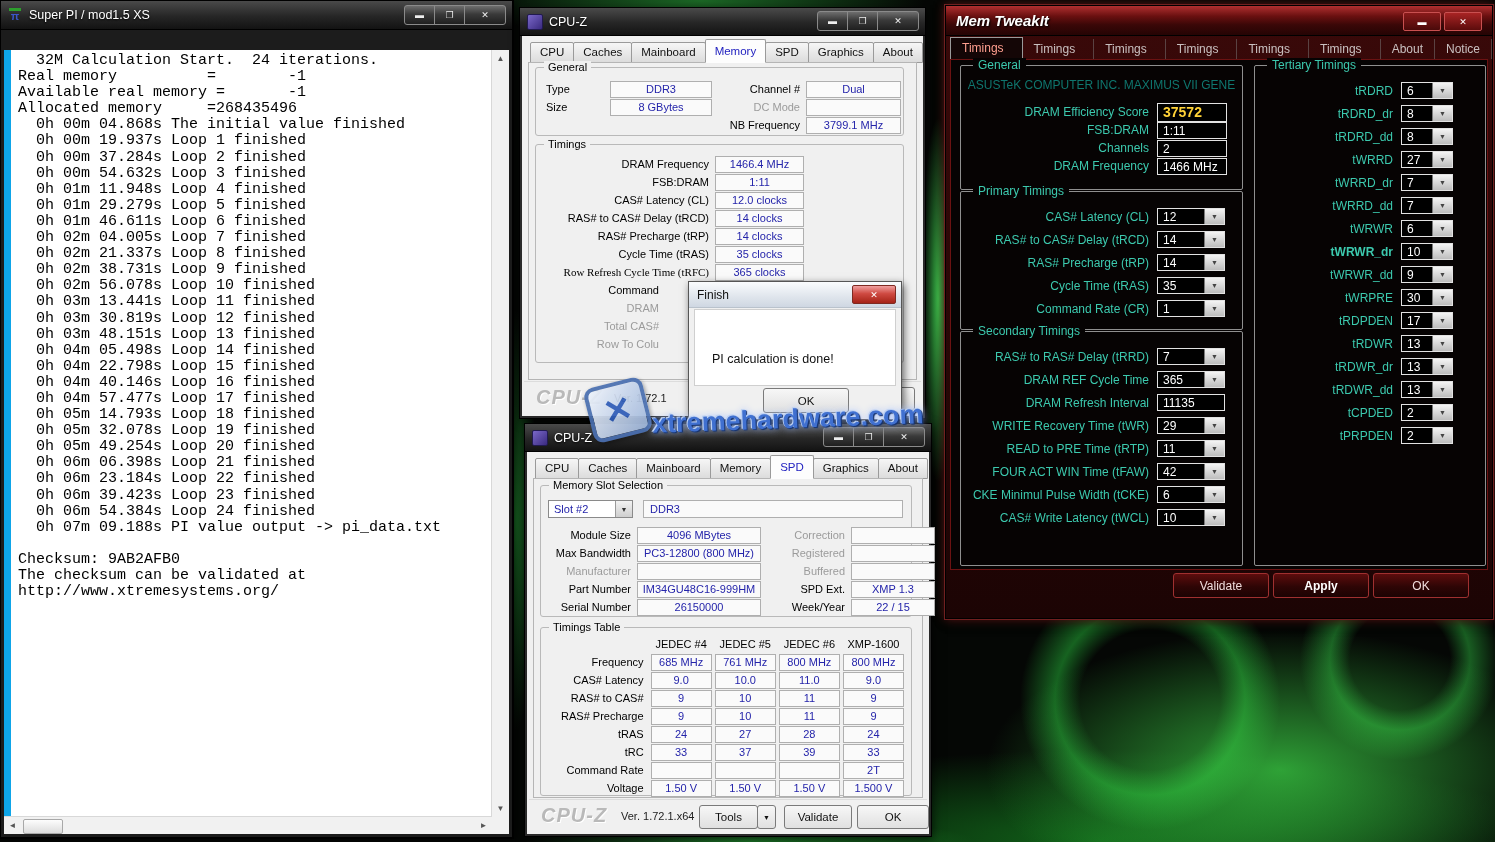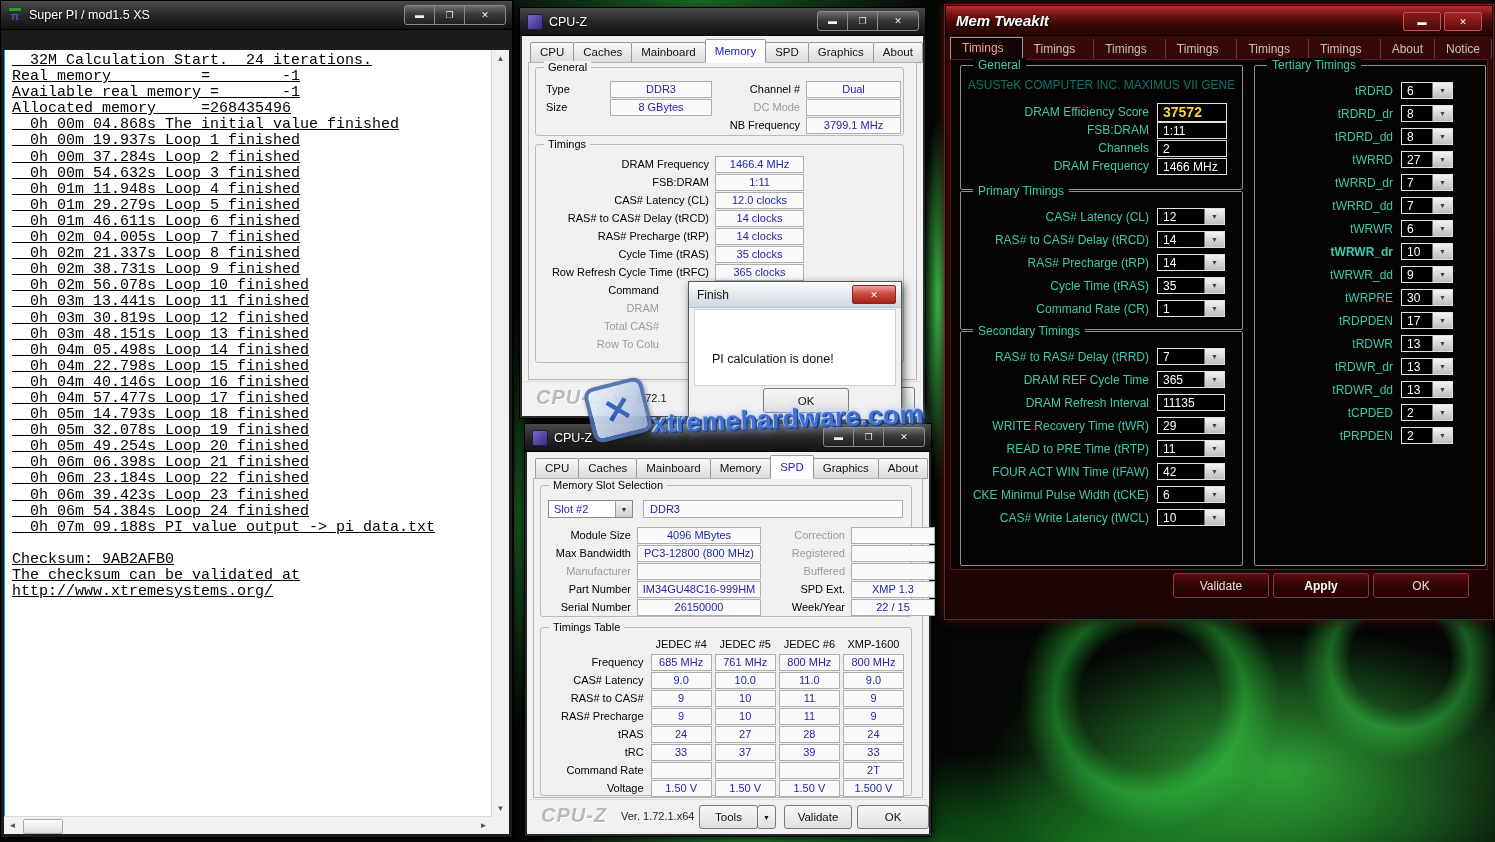--- a/index.html
+++ b/index.html
@@ -19,21 +19,21 @@
   .dtitle{position:absolute;left:0;right:0;top:0;height:28px;background:linear-gradient(#4a4a4a,#262626 55%,#131313);border-bottom:1px solid #000;display:flex;align-items:center;}
   .dtitle .ttext{color:#fff;font-size:12.5px;margin-left:6px;text-shadow:0 1px 2px #000;}
   .capbtns{position:absolute;right:6px;top:4px;display:flex;}
   .capbtn{width:29px;height:18px;background:linear-gradient(#6e6e6e,#3a3a3a 45%,#1f1f1f);border:1px solid #8a8a8a;color:#eee;font-size:9px;display:flex;align-items:center;justify-content:center;margin-left:-1px;}
   .capbtn:first-child{border-radius:3px 0 0 3px;}
   .capbtn:last-child{border-radius:0 3px 3px 0;width:40px;}
   
   #superpi{left:0;top:0;width:511px;height:836px;background:#1c1c1c;border:1px solid #000;}
   #sp-menu{position:absolute;left:3px;right:3px;top:29px;height:20px;background:linear-gradient(#fbfbfb,#e7e7e7);border-bottom:1px solid #b3b3b3;display:flex;align-items:center;}
   .menu-item{font-size:12px;color:#30305e;padding:0 9px;}
-  #sp-body{position:absolute;left:3px;right:20px;top:49px;bottom:20px;background:#fff;border-left:1px solid #0ea5e9;overflow:hidden;text-decoration:underline;}
+  #sp-body{position:absolute;left:3px;right:20px;top:49px;bottom:20px;background:#fff;border-left:7px solid #0ea5e9;overflow:hidden;}
   #sp-out{margin:0;padding:3px 0 0 7px;font-family:"Liberation Mono","DejaVu Sans Mono",monospace;font-size:15px;line-height:16.1px;color:#000;}
   .sb{position:absolute;background:#f1f1f1;}
   #sp-vsb{right:3px;top:49px;bottom:20px;width:17px;border-left:1px solid #d8d8d8;}
   #sp-hsb{left:3px;right:20px;bottom:3px;height:17px;border-top:1px solid #d8d8d8;}
   #sp-corner{right:3px;bottom:3px;width:17px;height:17px;}
   .sbarrow{position:absolute;width:17px;height:17px;color:#555;font-size:8px;display:flex;align-items:center;justify-content:center;}
   .sbthumb{position:absolute;left:19px;top:2px;width:38px;height:13px;background:linear-gradient(#fdfdfd,#dcdcdc);border:1px solid #a8a8a8;border-radius:2px;}
   
   .cpuz{background:#2a2a2a;}
   .client{position:absolute;left:2px;right:2px;top:28px;bottom:2px;background:#f0f0f0;}
@@ -237,21 +237,21 @@
               </div>
               <div class="crow" style="height: 18px;">
                 <div class="clab right" style="width: 165px;">RAS# Precharge (tRP)</div>
                 <div class="cbox" style="width: 87px;">14 clocks</div>
               </div>
               <div class="crow" style="height: 18px;">
                 <div class="clab right" style="width: 165px;">Cycle Time (tRAS)</div>
                 <div class="cbox" style="width: 87px;">35 clocks</div>
               </div>
               <div class="crow" style="height: 18px;">
-                <div class="clab right" style="width: 165px;">Row Refresh Cycle Time (tRFC)</div>
+                <div class="clab right" style="width: 165px; font-family: Liberation Serif, serif;">Row Refresh Cycle Time (tRFC)</div>
                 <div class="cbox" style="width: 87px;">365 clocks</div>
               </div>
               <div class="crow" style="height: 18px;">
                 <div class="clab right" style="width: 115px;">Command</div>
               </div>
               <div class="crow" style="height: 18px;">
                 <div class="clab right gray" style="width: 115px;">DRAM</div>
               </div>
               <div class="crow" style="height: 18px;">
                 <div class="clab right gray" style="width: 115px;">Total CAS#</div>

